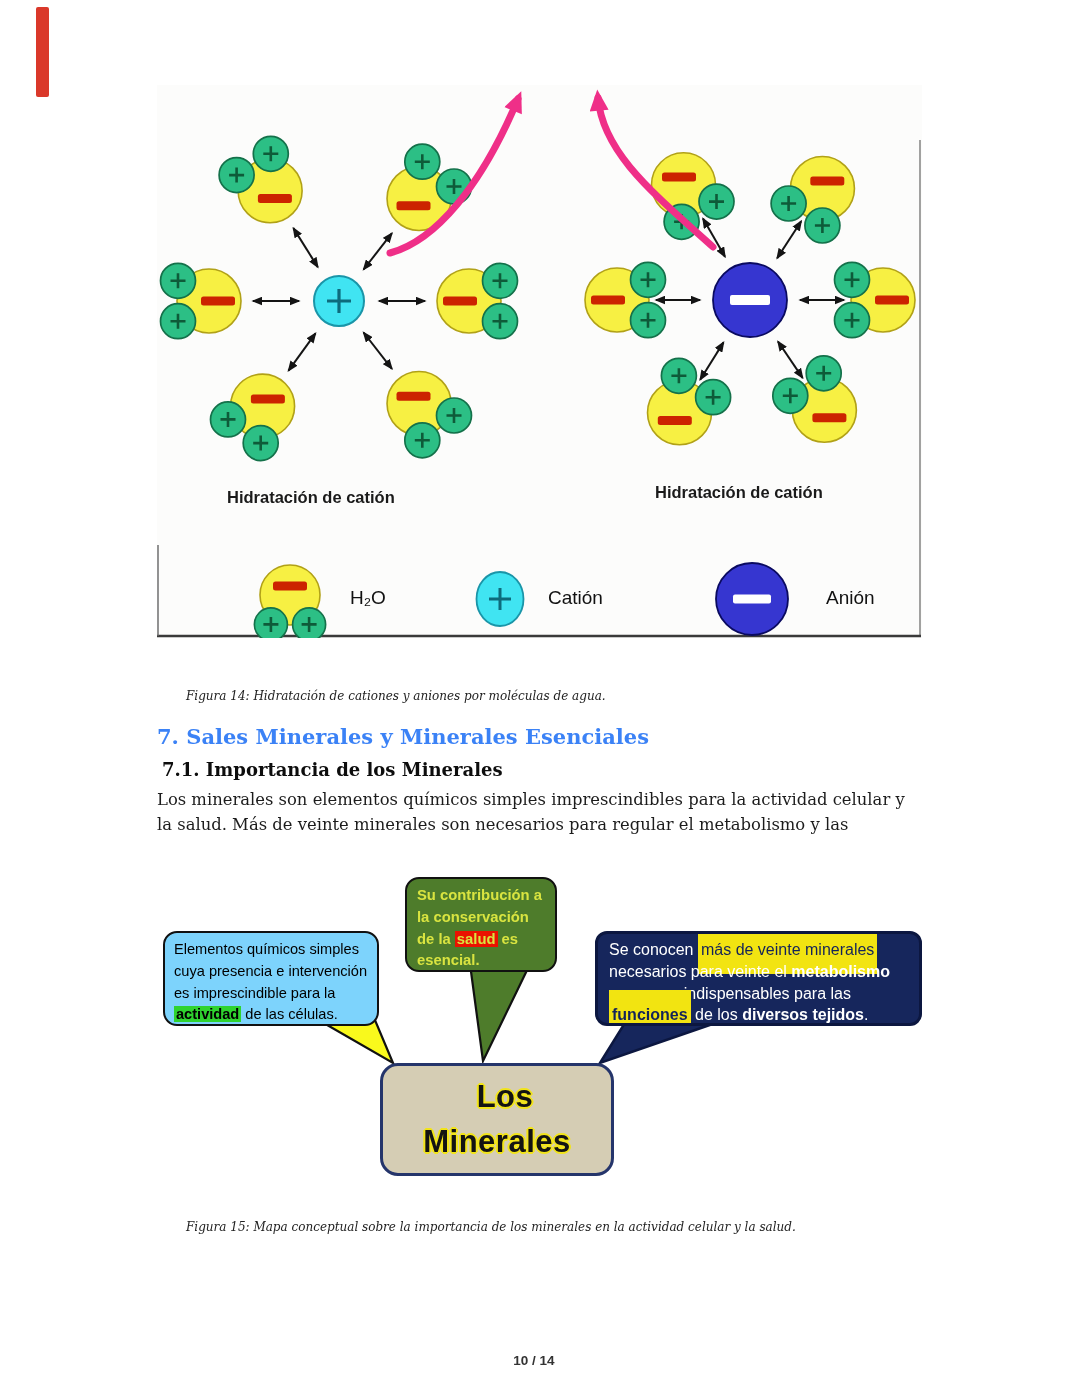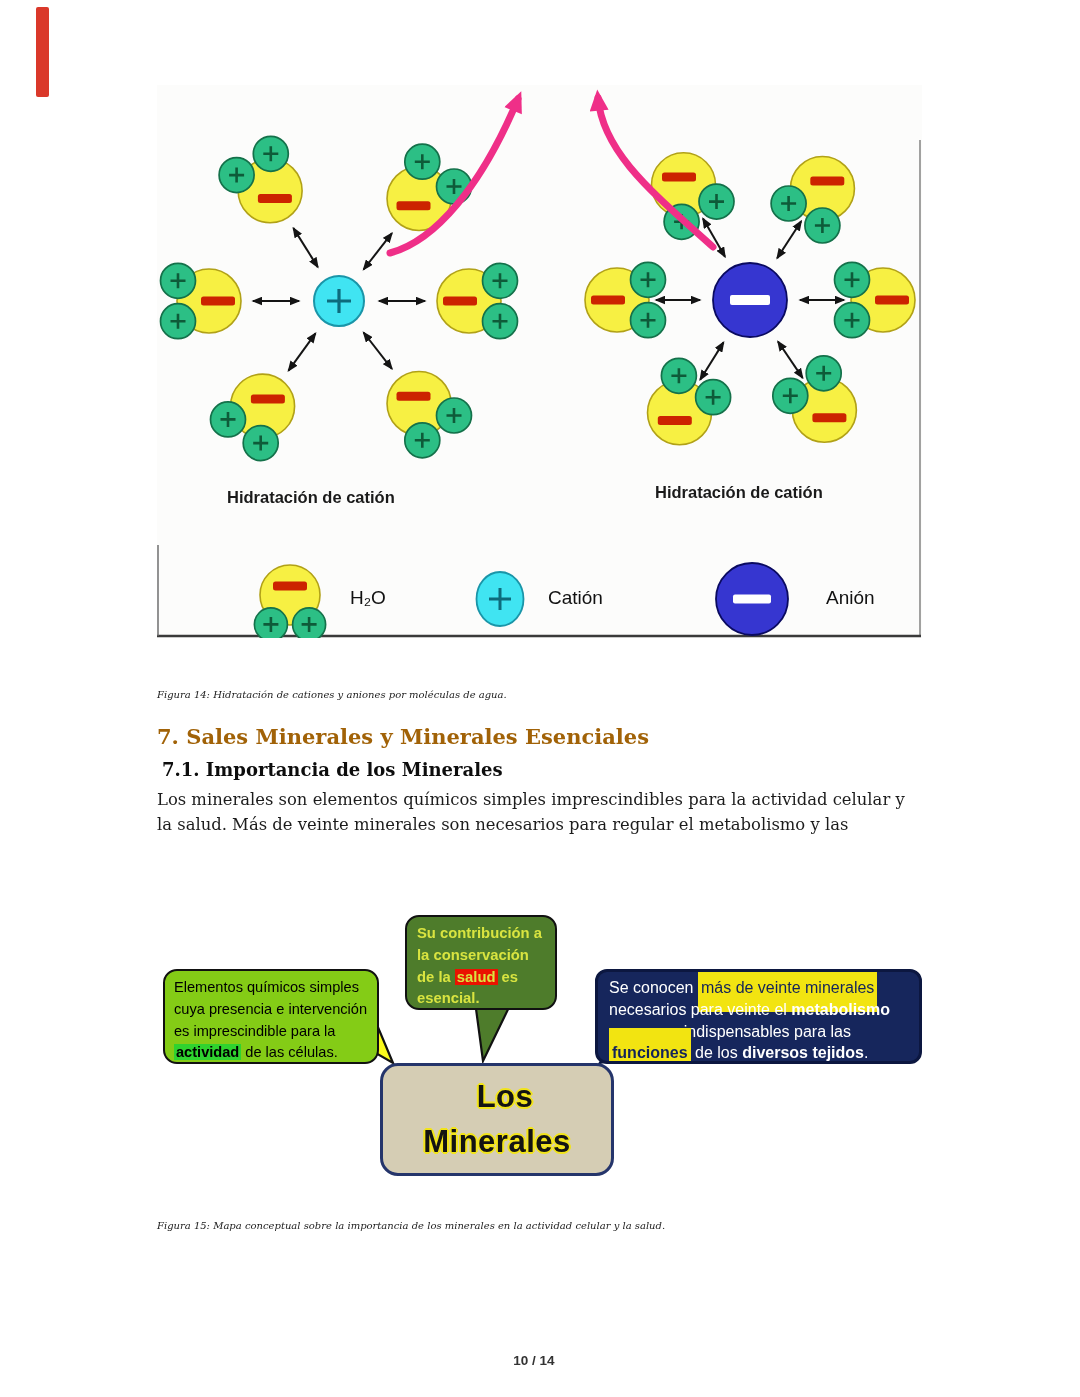--- a/index.html
+++ b/index.html
@@ -15,34 +15,34 @@
   
   .fig14{left:157px;top:85px;width:765px;height:553px;}
   .fig-label{font-size:16.5px;font-weight:600;color:#1a1a1a;text-align:left;width:220px;}
   .cation-label{left:227px;top:488px;}
   .anion-label{left:655px;top:483px;}
   .legend-label{font-size:19px;color:#111;font-weight:500;}
   .ll-h2o{left:350px;top:587px;}
   .ll-cation{left:548px;top:587px;}
   .ll-anion{left:818px;top:587px;margin-left:8px;}
 
-  .caption{font-family:"DejaVu Serif",serif;font-style:italic;font-size:10px;color:#222;white-space:nowrap;}
+  .caption{font-family:"DejaVu Serif",serif;font-style:italic;font-size:12px;color:#222;white-space:nowrap;margin-left:29px;}
   .cap14{left:157px;top:689px;}
   .cap15{left:157px;top:1220px;}
 
-  .h1{left:157px;top:724px;font-family:"DejaVu Serif",serif;font-weight:bold;font-size:21px;color:#a16207;white-space:nowrap;}
+  .h1{left:157px;top:724px;font-family:"DejaVu Serif",serif;font-weight:bold;font-size:21px;color:#3b82f6;white-space:nowrap;}
   .h2{left:162px;top:759px;font-family:"DejaVu Serif",serif;font-weight:bold;font-size:18px;color:#0d0d0d;white-space:nowrap;}
   .bodytext{left:157px;top:787px;font-family:"DejaVu Serif",serif;font-size:16.4px;line-height:25.4px;color:#1c1c1c;}
   .bodytext div{white-space:nowrap;}
 
   
   .map-tails{left:150px;top:860px;width:780px;height:340px;z-index:1;}
-  .bubble{z-index:2;box-sizing:border-box;overflow:hidden;margin-top:38px;}
+  .bubble{z-index:2;box-sizing:border-box;overflow:hidden;}
   .bubble .line{white-space:nowrap;}
-  .bub-yellow{left:163px;top:931px;width:216px;height:95px;background:#84cc16;border:2.5px solid #111;
+  .bub-yellow{left:163px;top:931px;width:216px;height:95px;background:#7dd3fc;border:2.5px solid #111;
               border-radius:14px;padding:6px 9px 0;font-size:14.6px;line-height:21.8px;color:#000;}
   .bub-yellow .hl{background:#2fd32f;font-weight:bold;padding:0 2px;}
   .bub-green{left:405px;top:877px;width:152px;height:95px;background:#4e7c2b;border:2.5px solid #111;
              border-radius:14px;padding:6px 10px 0;font-size:14.8px;line-height:21.8px;font-weight:bold;color:#d9e440;}
   .bub-green .hl{background:#ea1200;padding:0 2px;}
   .bub-navy{left:595px;top:931px;width:327px;height:95px;background:#16265c;border:3px solid #0c1740;
             border-radius:12px;padding:5px 11px 0;font-size:16px;line-height:21.8px;color:#fff;}
   .bub-navy .hl{background:#f2e411;color:#13235a;padding:16px 3px;}
   .bubble .b{font-weight:bold;}
 

